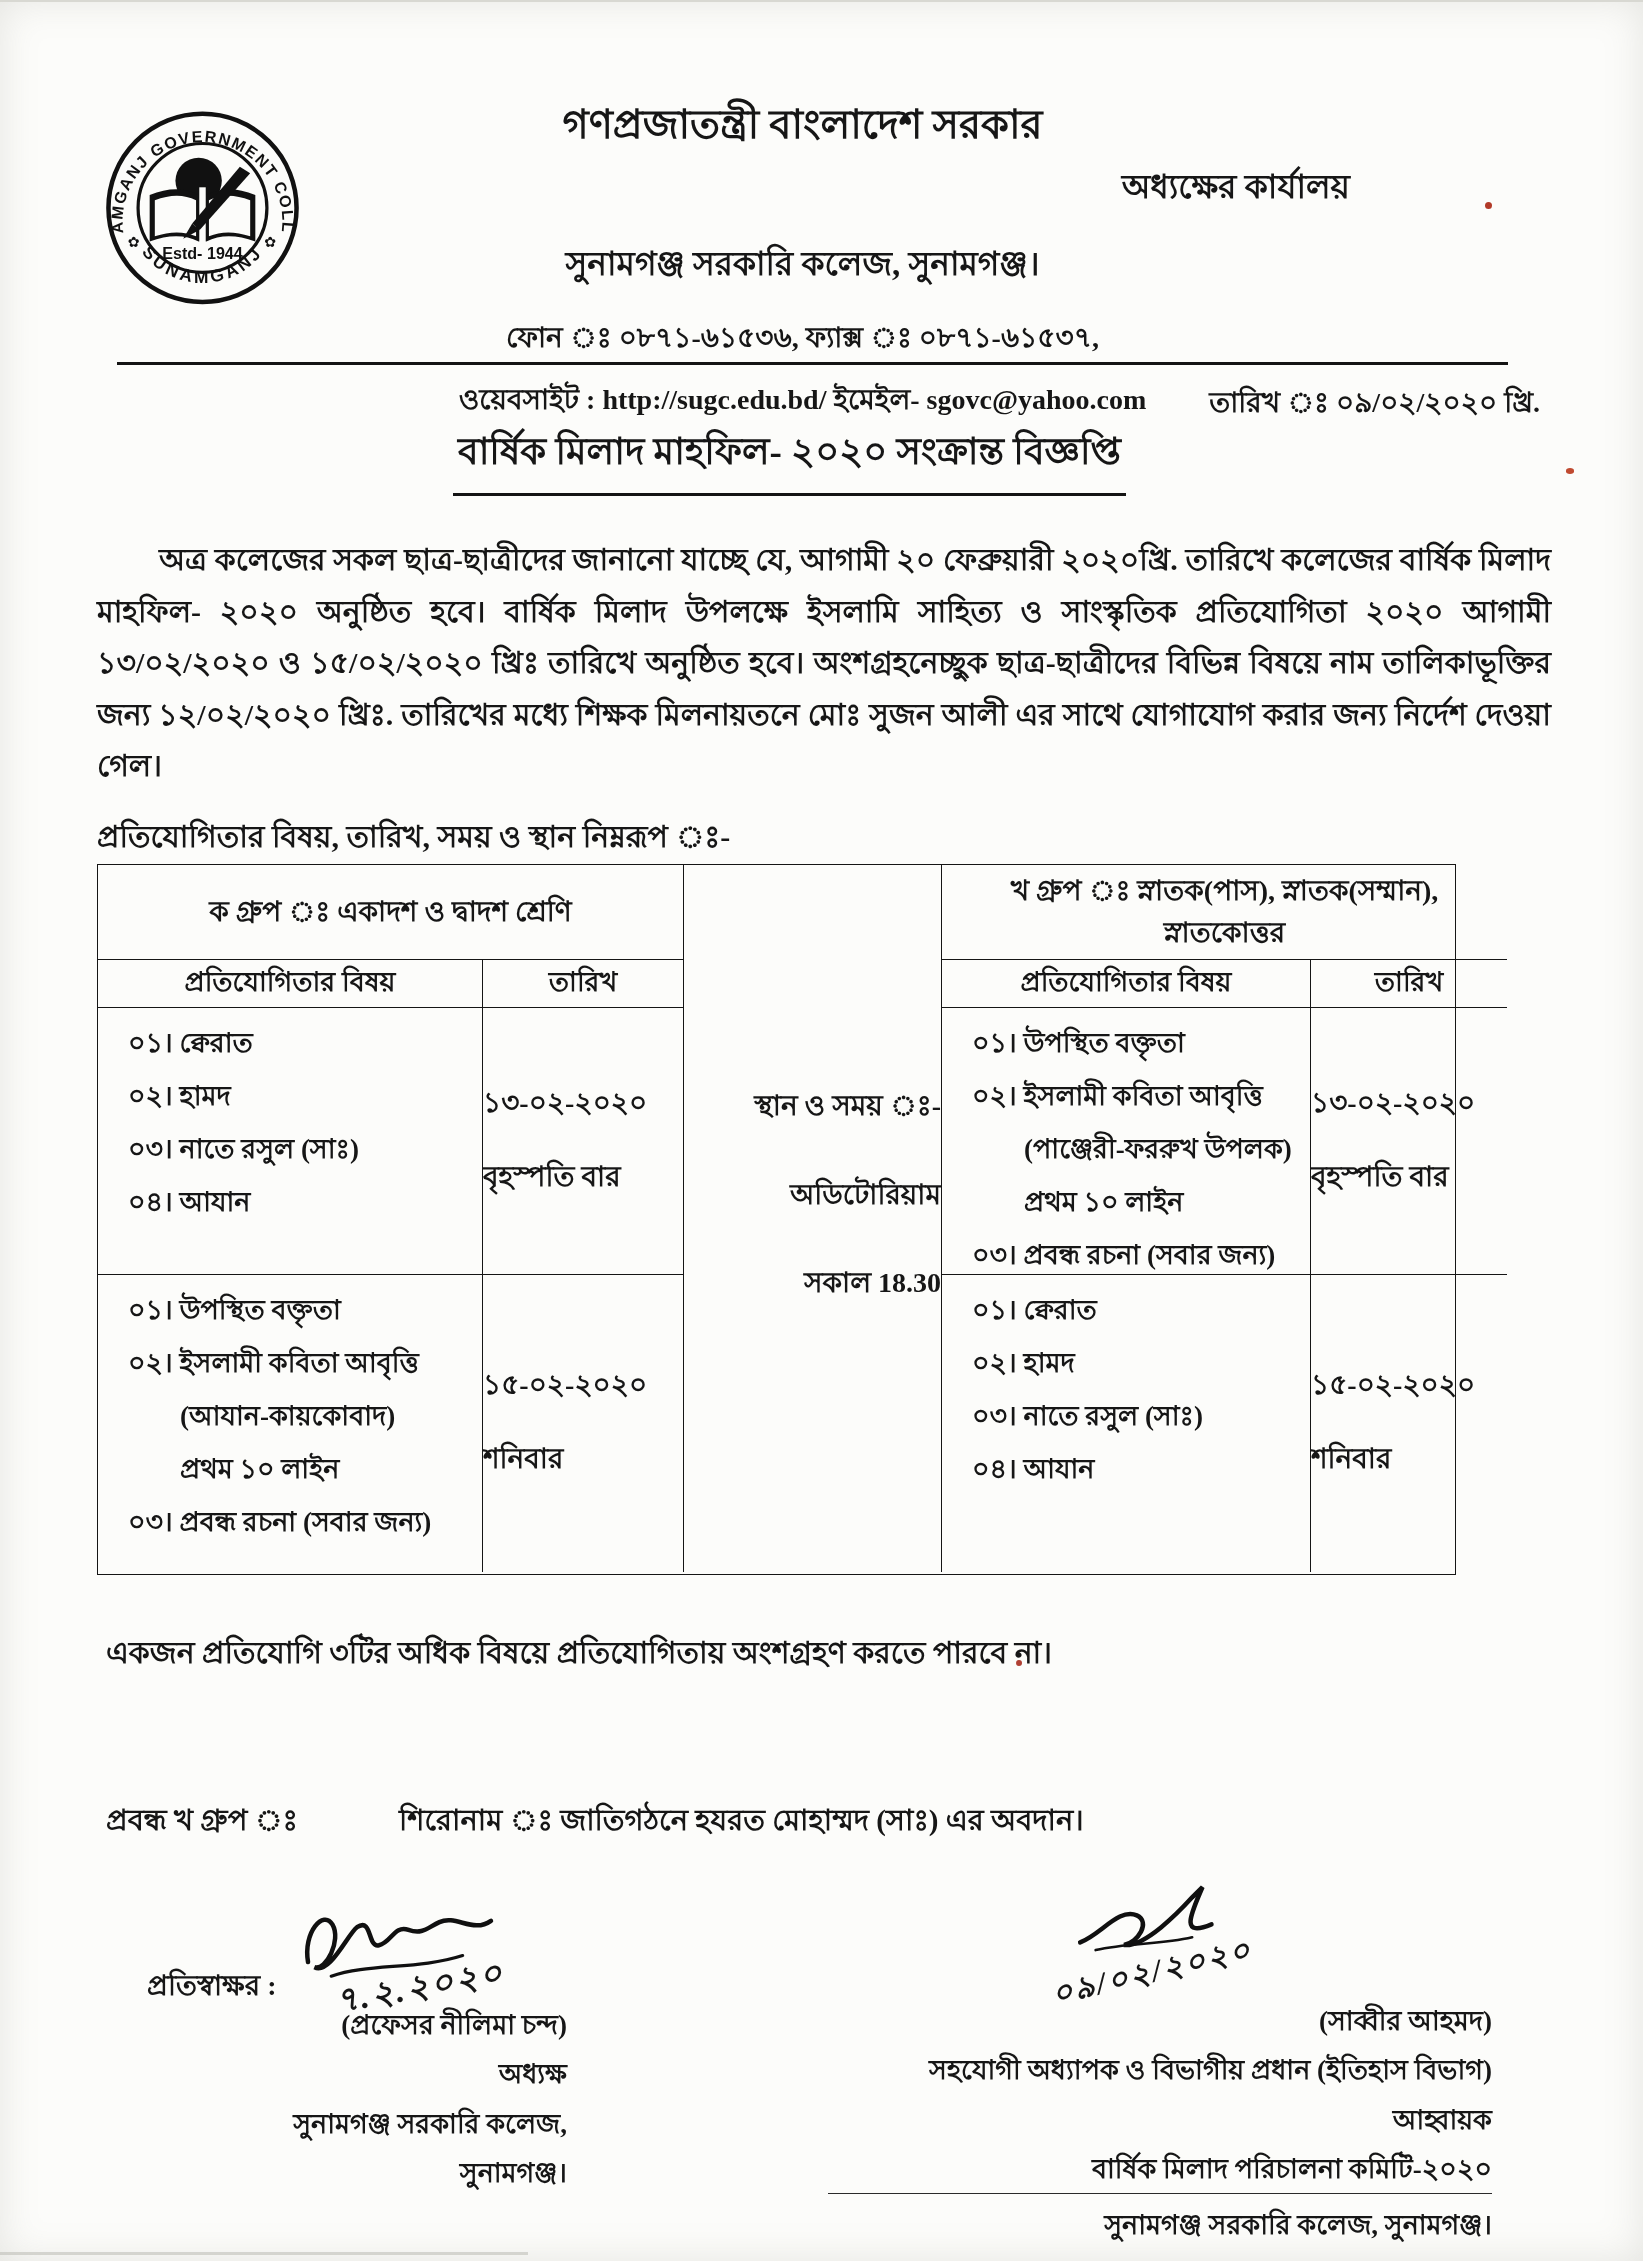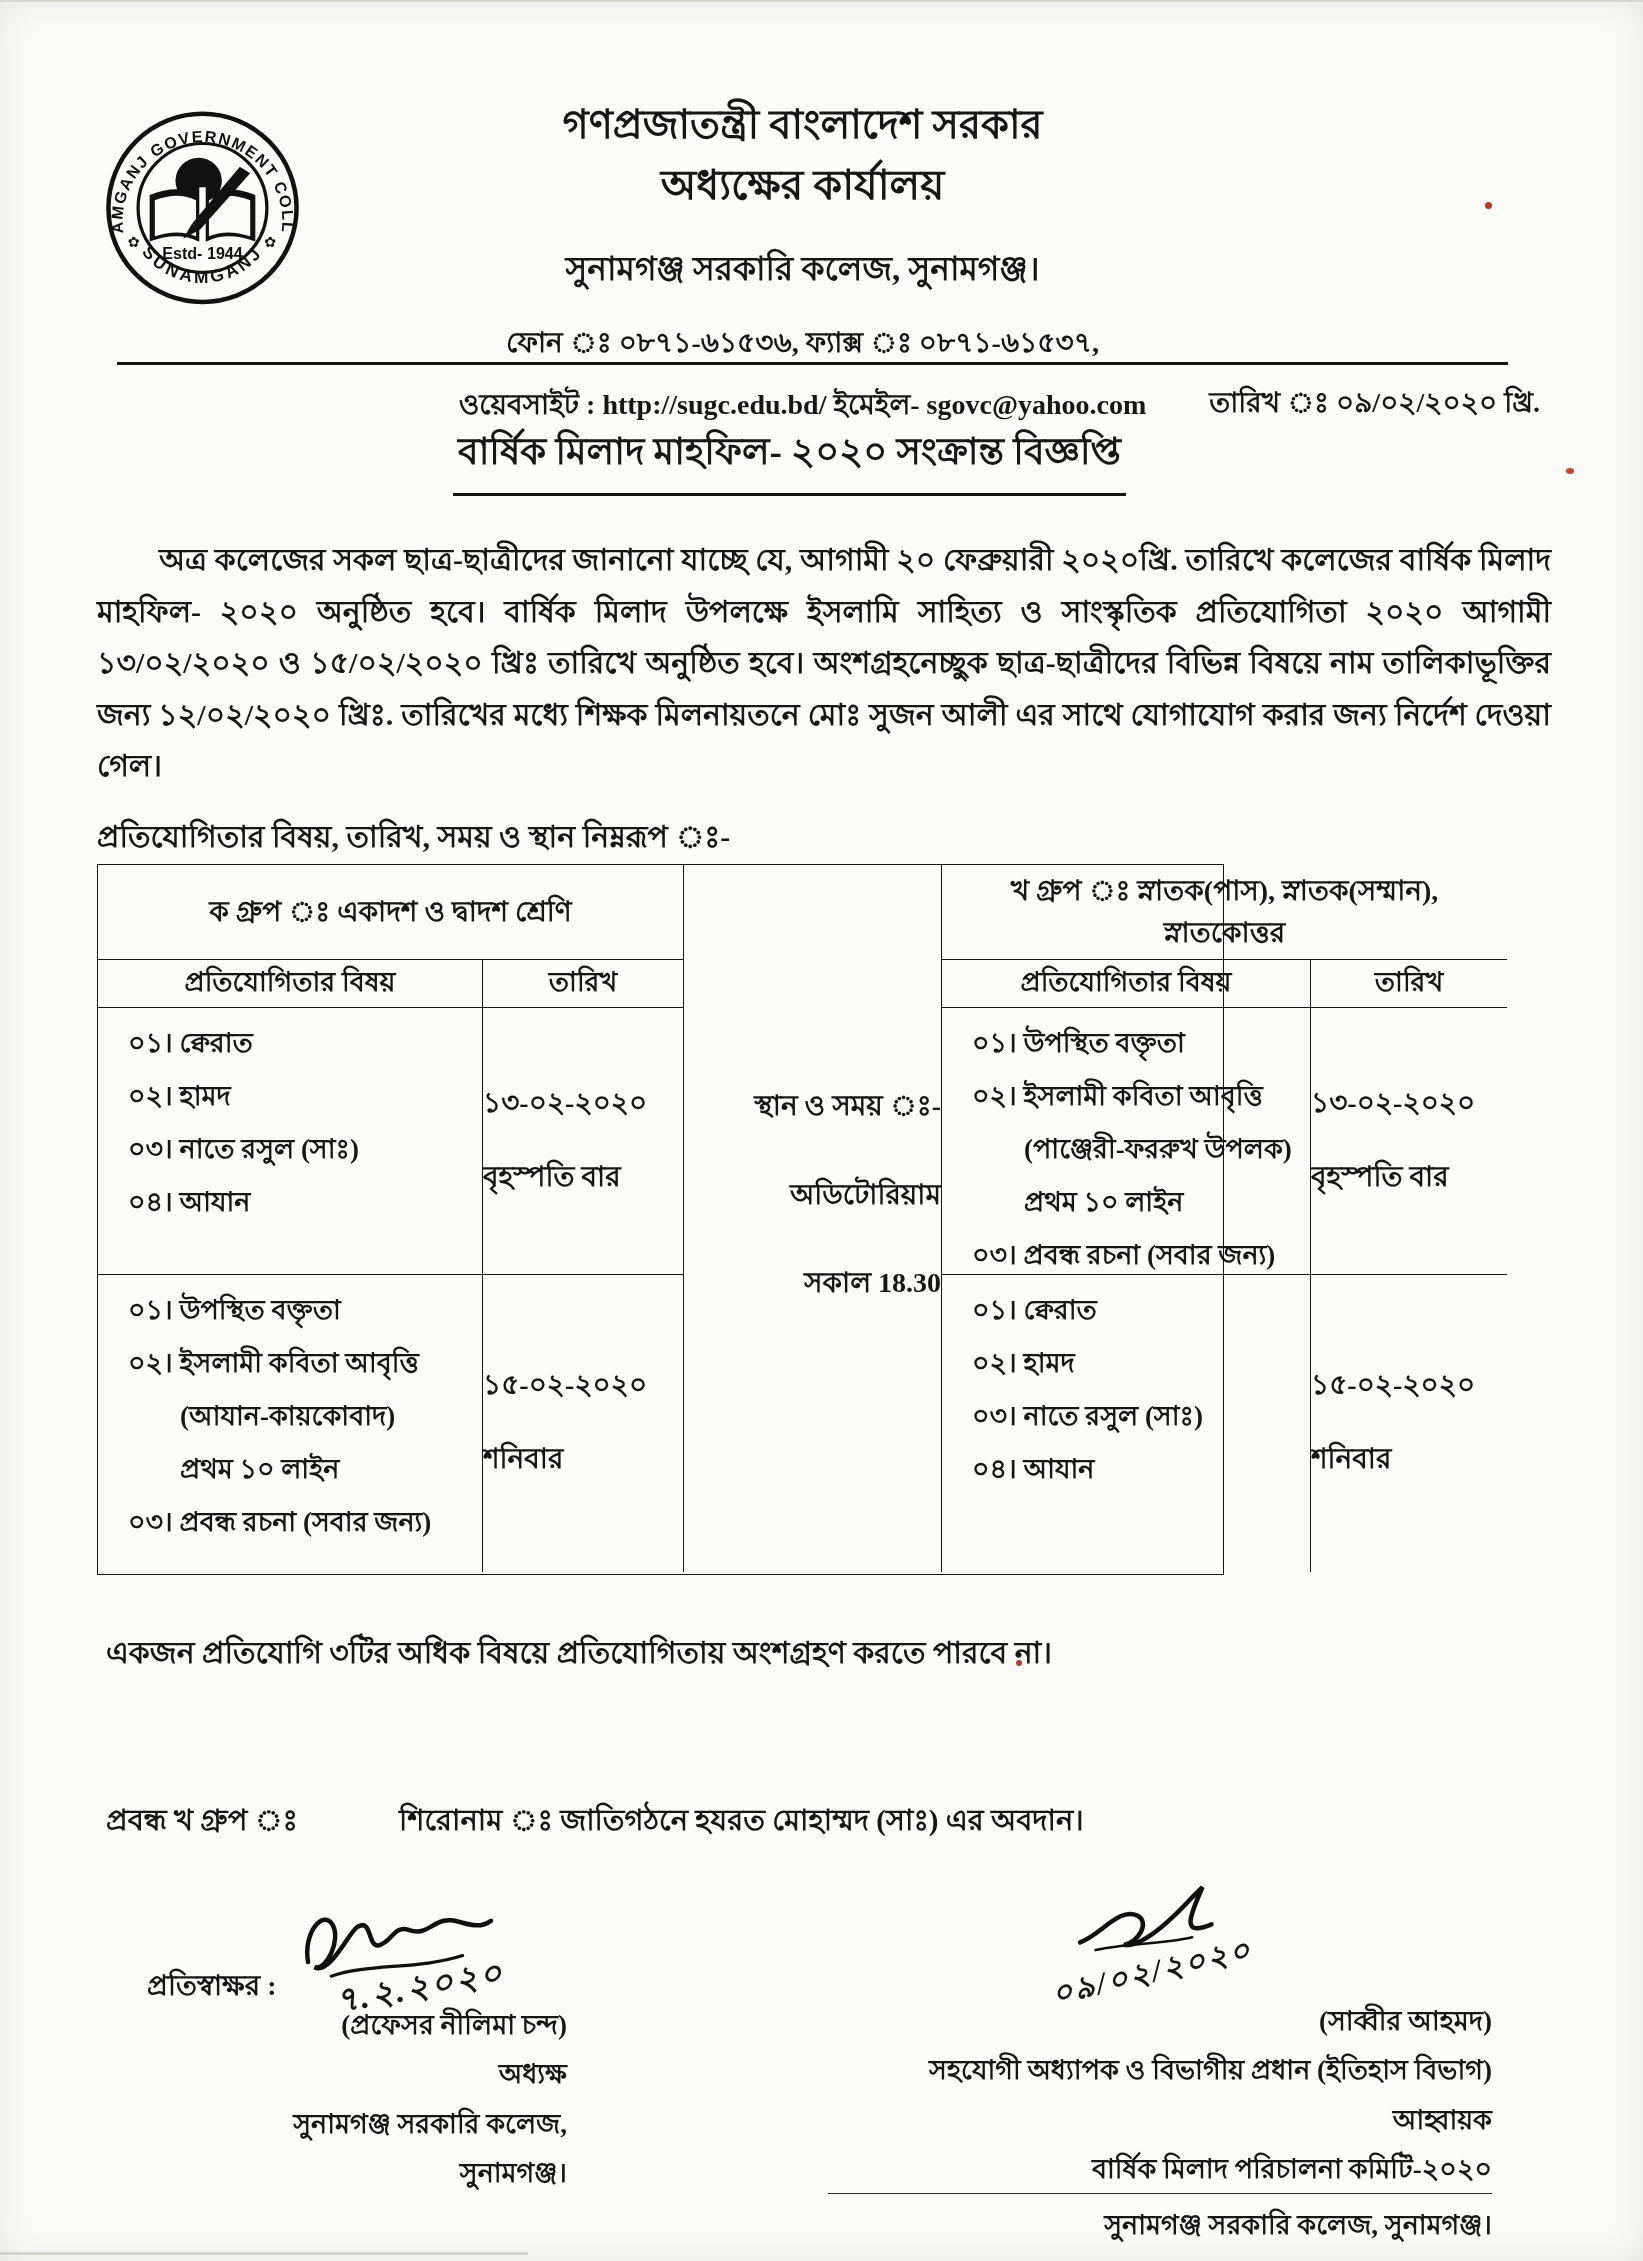--- a/index.html
+++ b/index.html
@@ -11,21 +11,21 @@
     font-family:"Liberation Serif","DejaVu Serif",serif;
     color:#161616;
     box-shadow:inset 0 0 39px rgba(120,120,110,.18);
   }
   .abs{position:absolute;}
   .bn{font-family:"Liberation Serif","DejaVu Serif",serif;font-weight:bold;}
 
   
   #header-block{left:255px;top:103px;width:1095px;text-align:center;}
   .h-gov{font-size:40px;line-height:1.1;}
-  .h-office{font-size:41px;margin-top:6px;}
+  .h-office{font-size:33px;margin-top:14px;text-align:right;}
   .h-college{font-size:33px;margin-top:20.6px;}
   .h-phone{font-size:28px;margin-top:22px;}
   .h-web{font-size:28px;margin-top:15.5px;}
   .h-web .url{font-family:"Liberation Serif","DejaVu Serif",serif;}
   #header-rule{left:117px;top:362px;width:1391px;height:3.2px;background:#141414;}
 
   
   #seal{left:102px;top:110px;}
   #seal text{font-family:"Liberation Sans","DejaVu Sans",sans-serif;fill:#111;}
 
@@ -33,21 +33,21 @@
   #notice-date{left:902px;top:381px;width:638px;text-align:right;font-size:28px;}
   #notice-title-wrap{left:0;top:422px;width:1579px;text-align:center;}
   #notice-title{display:inline-block;font-size:37px;padding:0 5.2px 7.7px 5.2px;border-bottom:3.2px solid #141414;}
 
   
   #notice-body{left:97px;top:534px;width:1454px;font-size:30px;line-height:1.72;text-align:justify;text-indent:62px;}
   #table-intro{left:97px;top:813px;font-size:30px;}
 
   
   #competition-table{
-    left:97px;top:864px;width:1127px;height:711px;
+    left:97px;top:864px;width:1359px;height:711px;
     display:grid;
     grid-template-columns:385px 201px 258px 369px 196px;
     grid-template-rows:95px 48px 267px 297px;
     border:1.9px solid #151515;
     box-sizing:border-box;
     font-size:27px;
   }
   .cell{box-sizing:border-box;overflow:hidden;}
   .br{border-right:1.9px solid #151515;}
   .bb{border-bottom:1.9px solid #151515;}

